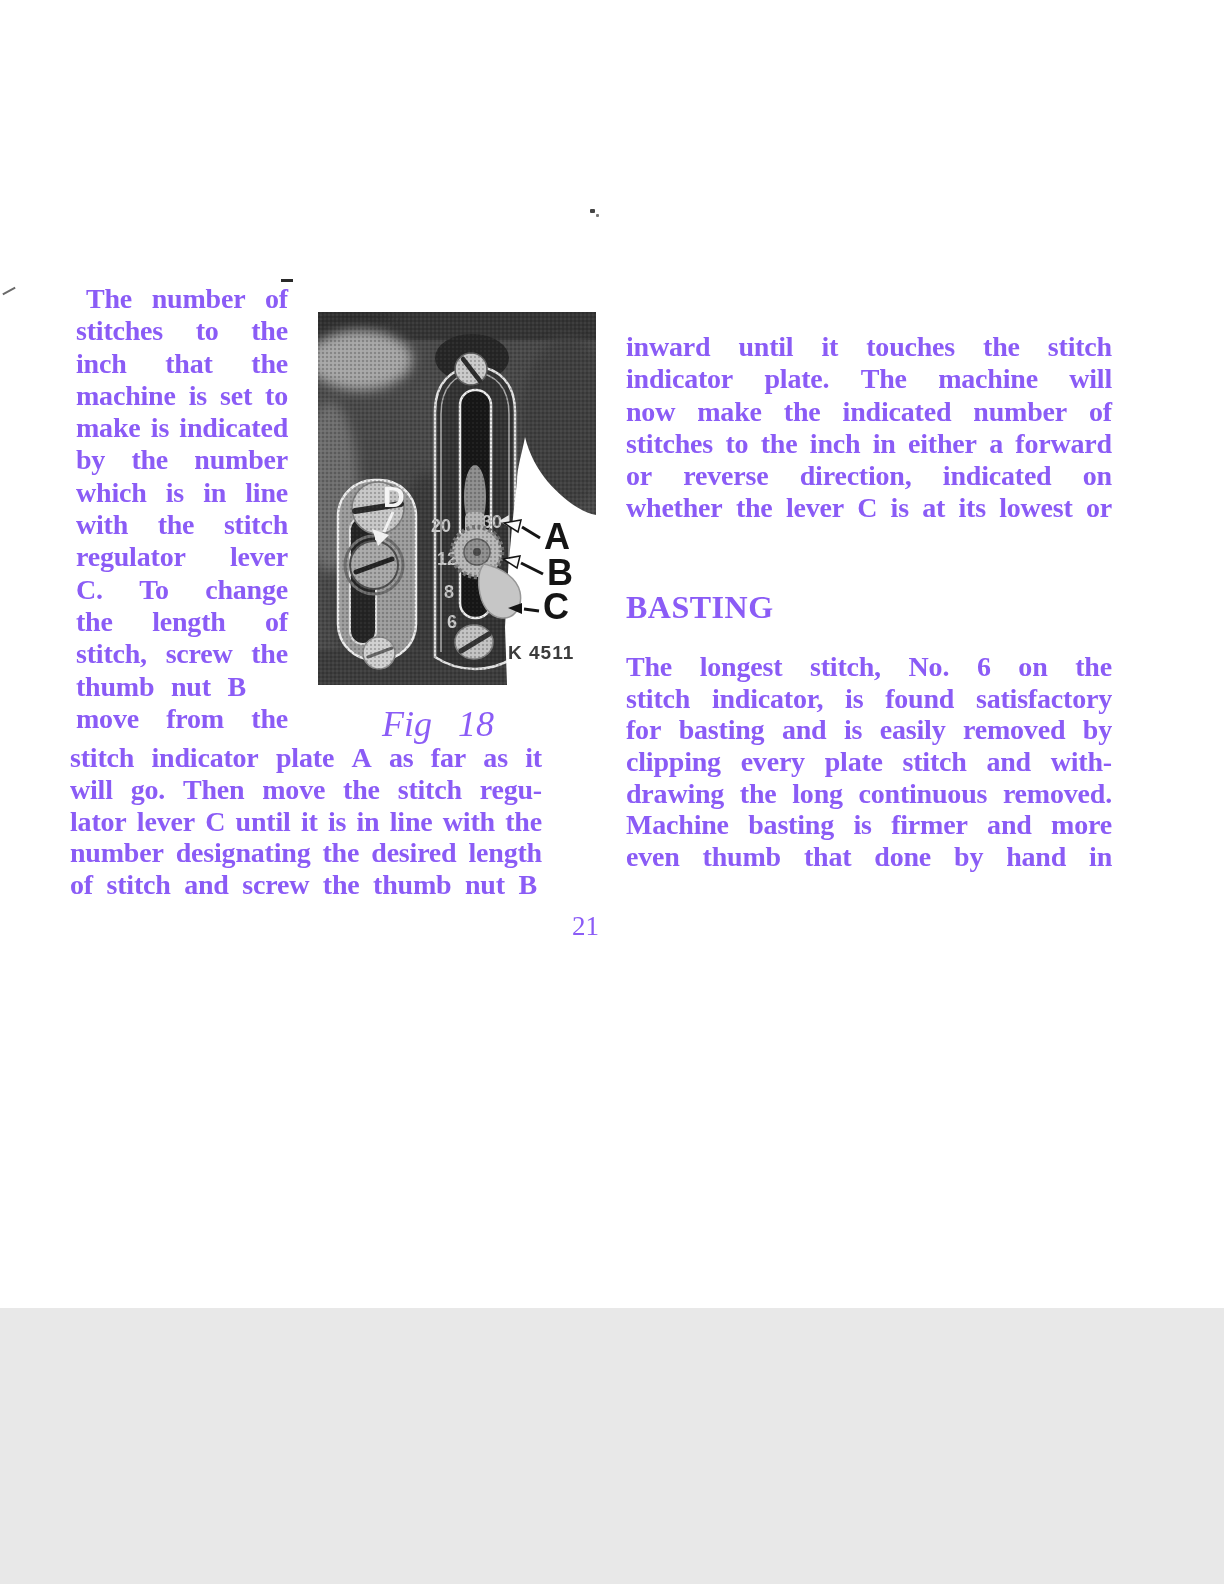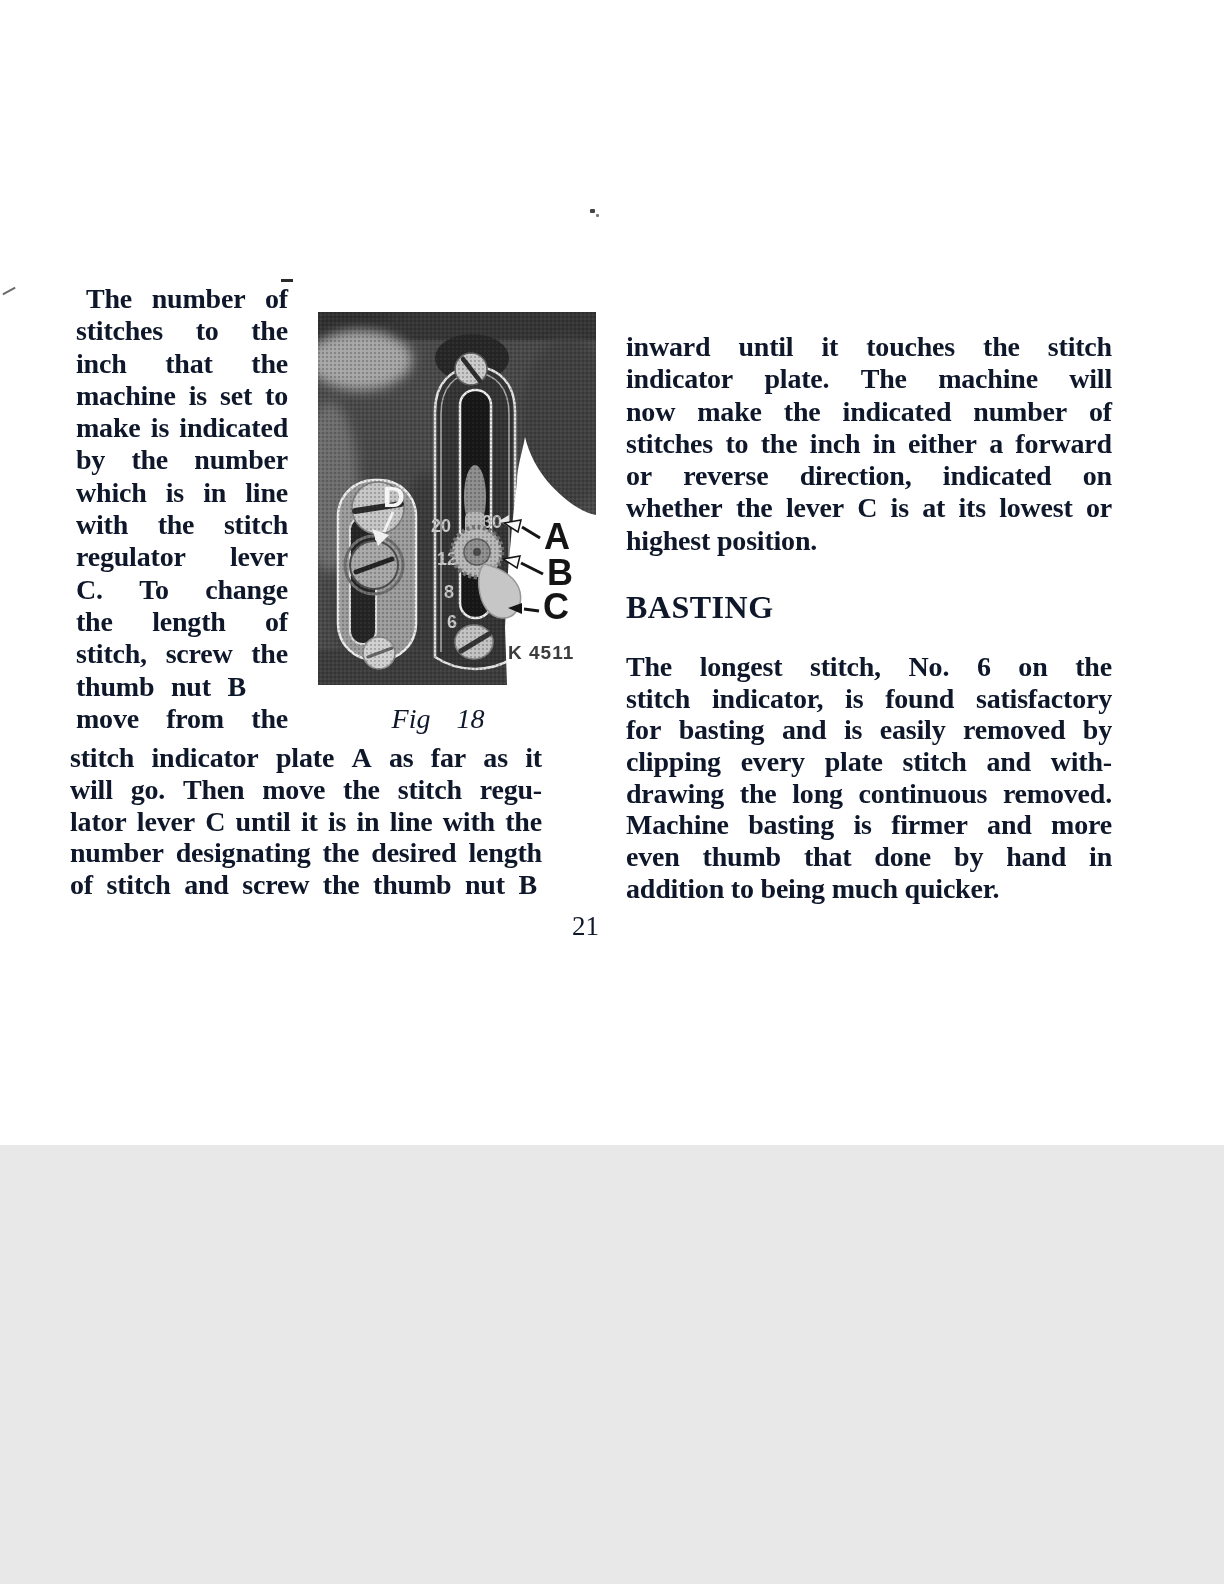--- a/index.html
+++ b/index.html
@@ -1,37 +1,37 @@
 <!DOCTYPE html>
 <html><head>
 <meta charset="utf-8">
 <style>
   html,body{margin:0;padding:0;background:#e8e8e8;}
   .page{
     position:relative;
-    width:1224px;height:1145px;
+    width:1224px;height:1308px;
     background:#ffffff;
     font-family:"Liberation Serif", serif;
-    color:#0f172a;
+    color:#8b5cf6;
     overflow:hidden;
   }
   
   .textcol{position:absolute;font-weight:700;font-size:28px;letter-spacing:-0.2px;}
   .tl{display:flex;justify-content:space-between;height:32.3px;line-height:32.3px;white-space:nowrap;}
   .tl.nj{display:block;}
   .lh318 .tl{height:31.8px;line-height:31.8px;}
   .lh317 .tl{height:31.7px;line-height:31.7px;}
   
   .heading{
     position:absolute;left:626px;top:589px;
     font-weight:700;font-size:32px;letter-spacing:0.5px;
   }
   .figcaption{
     position:absolute;left:318px;top:703px;width:240px;
-    text-align:center;font-style:italic;font-weight:400;font-size:28px;
+    text-align:center;font-style:italic;font-weight:400;font-size:36px;
   }
   .figcaption .gap{display:inline-block;width:26px;}
   .pagenum{
     position:absolute;left:572px;top:911px;
     font-weight:400;font-size:27px;
   }
   
   .figure{position:absolute;left:318px;top:312px;width:278px;height:373px;}
   
   .artifact{position:absolute;background:#3a3a3a;}
@@ -224,21 +224,20 @@
         <span>whether</span>
         <span>the</span>
         <span>lever</span>
         <span>C</span>
         <span>is</span>
         <span>at</span>
         <span>its</span>
         <span>lowest</span>
         <span>or</span>
       </div>
-      <div class="tl nj">highest position.</div>
     </div>
 
   <div class="heading">BASTING</div>
 
   <div class="textcol lh317" style="left:626px;top:651px;width:486px;">
       <div class="tl">
         <span>The</span>
         <span>longest</span>
         <span>stitch,</span>
         <span>No.</span>
@@ -287,21 +286,20 @@
       </div>
       <div class="tl">
         <span>even</span>
         <span>thumb</span>
         <span>that</span>
         <span>done</span>
         <span>by</span>
         <span>hand</span>
         <span>in</span>
       </div>
-      <div class="tl nj">addition to being much quicker.</div>
     </div>
 
   <svg class="figure" viewBox="0 0 278 373">
     <defs>
       <pattern id="ht" width="4" height="4" patternUnits="userSpaceOnUse">
         <circle cx="1" cy="1" r="0.9" fill="#141414" opacity="0.33"></circle>
         <circle cx="3" cy="3" r="0.8" fill="#ffffff" opacity="0.10"></circle>
       </pattern>
       <filter id="soft" x="-40%" y="-40%" width="180%" height="180%">
         <feGaussianBlur stdDeviation="6"></feGaussianBlur>

